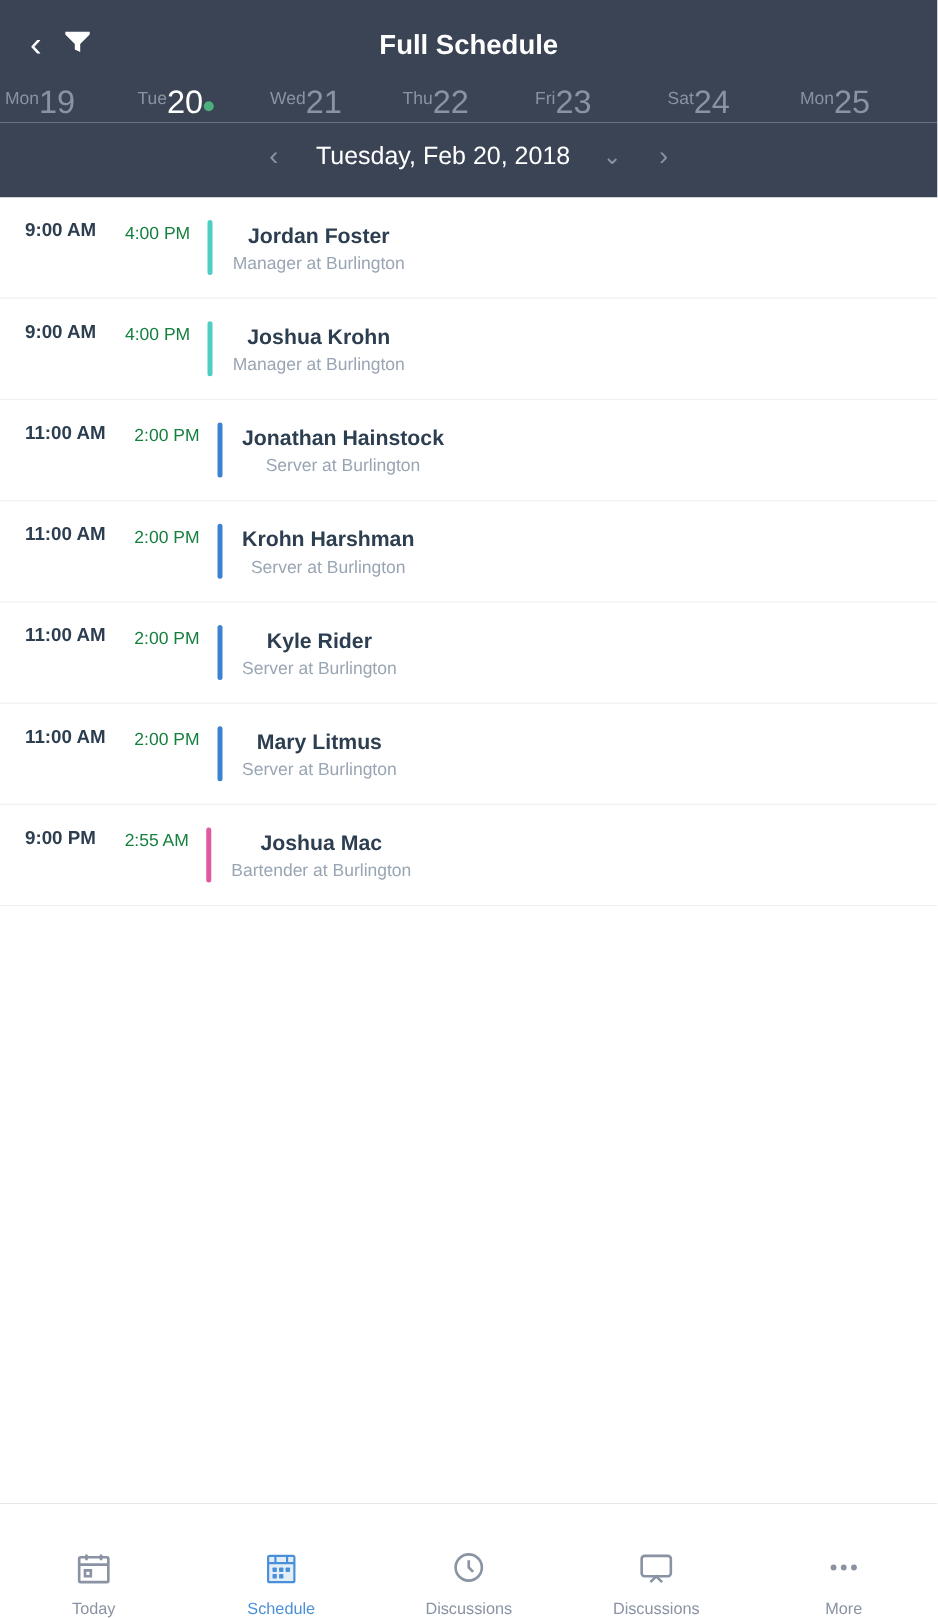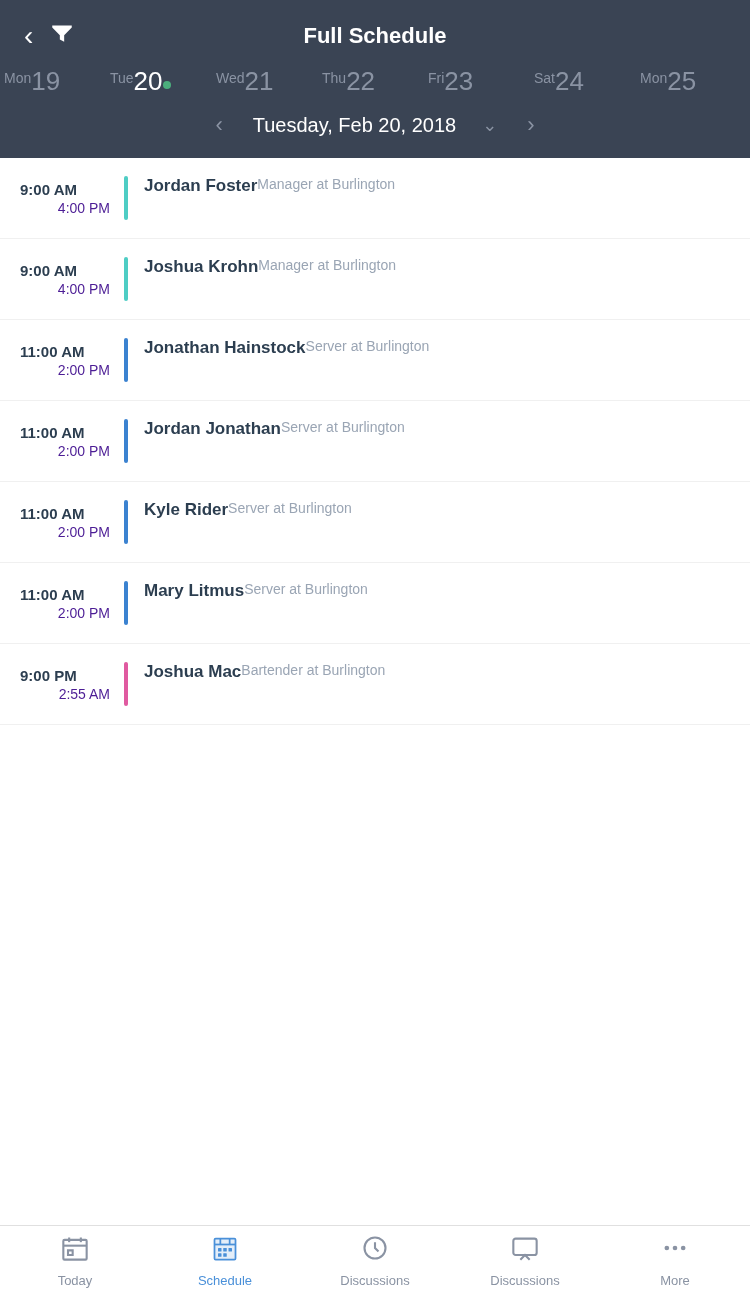--- a/index.html
+++ b/index.html
@@ -120,72 +120,73 @@
     }
     .schedule-item {
       display: flex;
       align-items: stretch;
       padding: 18px 20px 18px 20px;
       border-bottom: 1px solid #f0f0f0;
     }
     .time-block {
       min-width: 90px;
       display: flex;
-      flex-direction: column;
+      flex-direction: row;
       justify-content: center;
       margin-right: 14px;
+      gap: 23px;
     }
     .time-start {
       font-size: 15px;
       font-weight: 600;
       color: #2c3e50;
       white-space: nowrap;
     }
     .time-end {
       font-size: 14px;
-      color: #4c1d95;
+      color: #15803d;
       margin-top: 2px;
       white-space: nowrap;
       text-align: right;
     }
     .color-bar {
       width: 4px;
       border-radius: 3px;
       margin-right: 16px;
       min-height: 44px;
       align-self: stretch;
     }
     .info-block {
       display: flex;
-      flex-direction: row;
+      flex-direction: column;
       justify-content: center;
       text-align: center;
     }
     .person-name {
       font-size: 17px;
       font-weight: 600;
       color: #2c3e50;
       margin-bottom: 3px;
     }
     .person-role {
       font-size: 14px;
       color: #9aa5b4;
     }
 
     
     .tab-bar {
       position: fixed;
       bottom: 0;
       left: 0;
       width: 750px;
-      height: 69px;
+      height: 92px;
       background: #fff;
       border-top: 1px solid #e0e0e0;
       display: flex;
-      align-items: flex-start;
+      align-items: flex-end;
       justify-content: space-around;
     }
     .tab-item {
       display: flex;
       flex-direction: column;
       align-items: center;
       gap: 4px;
       cursor: pointer;
       flex: 1;
       padding-top: 8px;
@@ -309,21 +310,21 @@
         <div class="person-role">Server at Burlington</div>
       </div>
     </div>
     <div class="schedule-item">
       <div class="time-block">
         <span class="time-start">11:00 AM</span>
         <span class="time-end">2:00 PM</span>
       </div>
       <div class="color-bar" style="background: rgb(59, 130, 208);"></div>
       <div class="info-block">
-        <div class="person-name">Jordan Jonathan</div>
+        <div class="person-name">Krohn Harshman</div>
         <div class="person-role">Server at Burlington</div>
       </div>
     </div>
     <div class="schedule-item">
       <div class="time-block">
         <span class="time-start">11:00 AM</span>
         <span class="time-end">2:00 PM</span>
       </div>
       <div class="color-bar" style="background: rgb(59, 130, 208);"></div>
       <div class="info-block">

